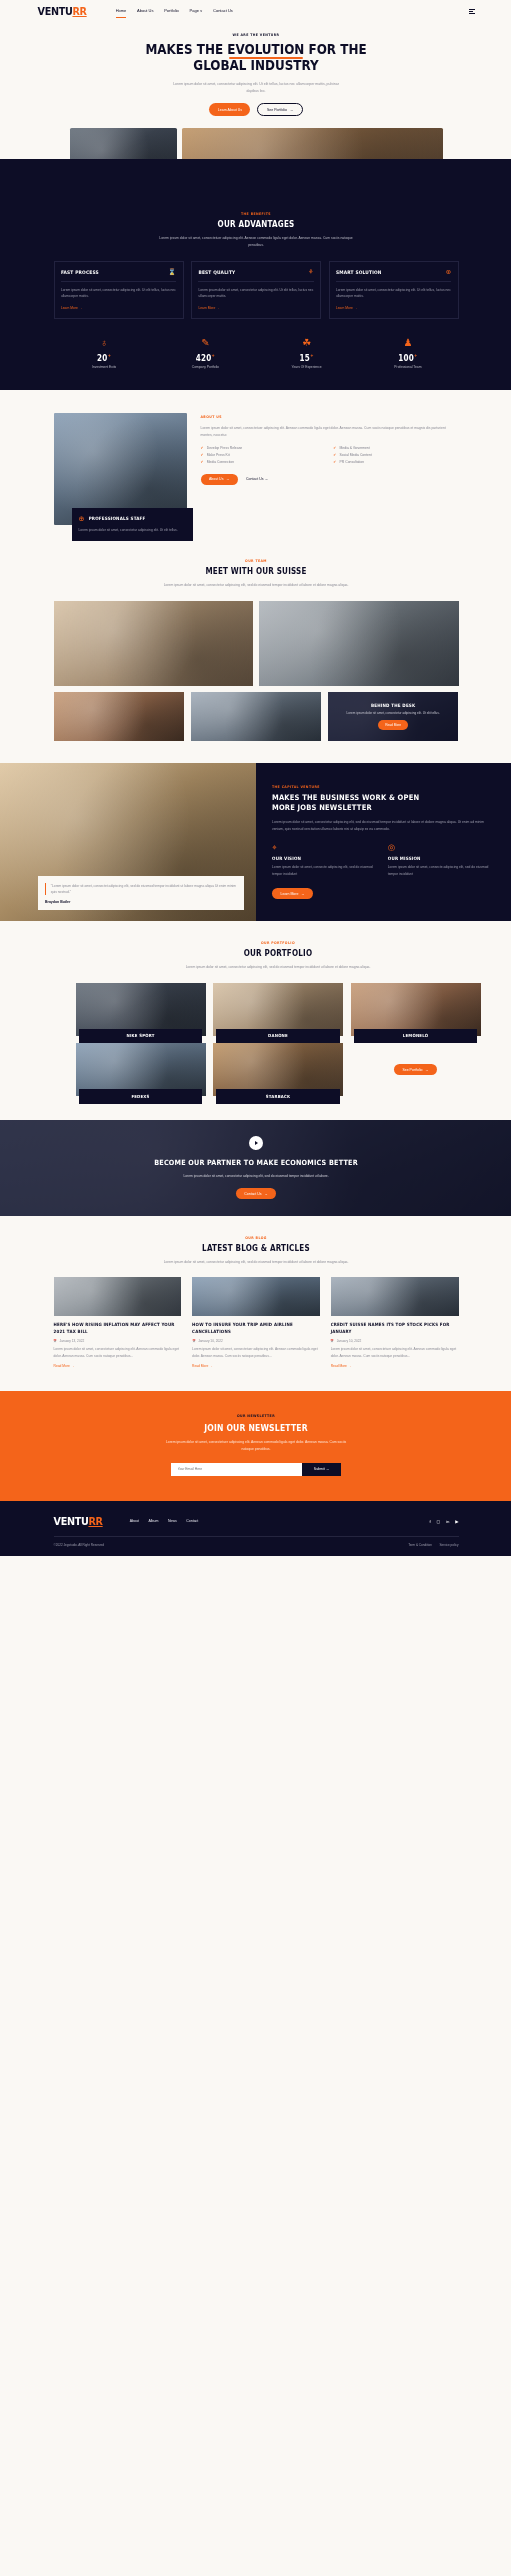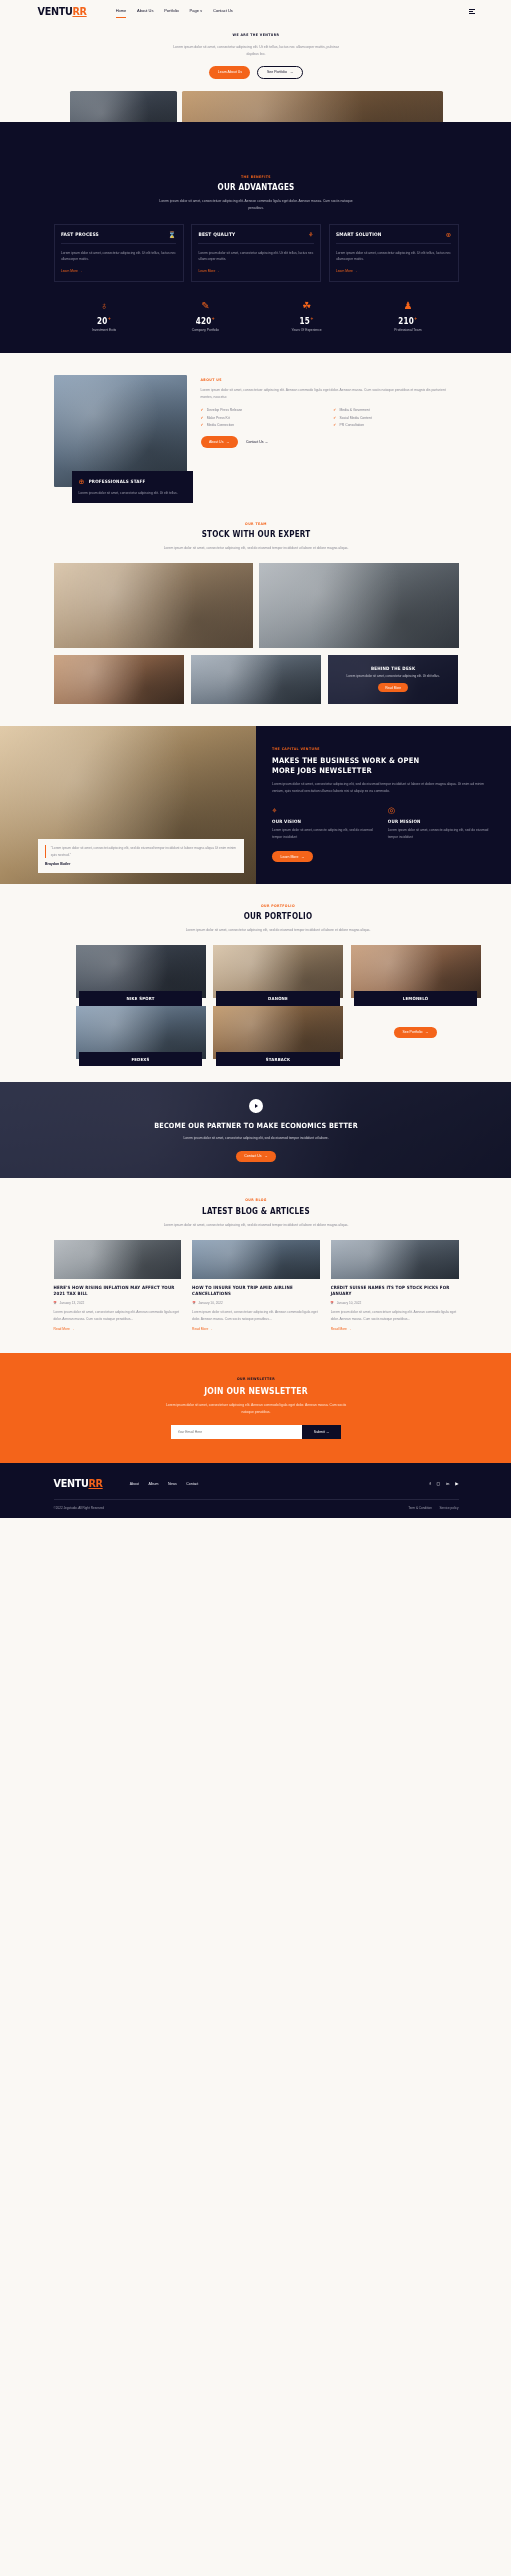--- a/index.html
+++ b/index.html
@@ -198,20 +198,24 @@
         <span></span>
         <span></span>
         <span></span>
       </div>
   </div>
 </header>
 
 <section class="hero">
   <div class="wrap">
     <div class="eyebrow cond">WE ARE THE VENTURR</div>
+    <h1 class="hero-title cond">
+      <span>MAKES THE </span><span class="uline">EVOLUTION</span><span> FOR THE</span><br>
+      <span>GLOBAL INDUSTRY</span>
+    </h1>
     <p class="hero-sub">Lorem ipsum dolor sit amet, consectetur adipiscing elit. Ut elit tellus, luctus nec ullamcorper mattis, pulvinar dapibus leo.</p>
     <div class="btn-row">
       <button class="btn btn-primary">
           <span>Learn About Us</span>
         </button>
       <button class="btn btn-ghost">
           <span>See Portfolio</span>
           <span>→</span>
         </button>
     </div>
@@ -269,21 +273,21 @@
         <div class="sv cond"><span>420</span><sup>+</sup></div>
         <div class="sl">Company Portfolio</div>
       </div>
       <div class="stat">
         <div class="si">☘</div>
         <div class="sv cond"><span>15</span><sup>+</sup></div>
         <div class="sl">Years Of Experience</div>
       </div>
       <div class="stat">
         <div class="si">♟</div>
-        <div class="sv cond"><span>210</span><sup>+</sup></div>
+        <div class="sv cond"><span>100</span><sup>+</sup></div>
         <div class="sl">Professional Team</div>
       </div>
     </div>
   </div>
 </section>
 
 <section class="about">
   <div class="wrap about-row">
     <div class="about-left">
       <div class="ph p-c"></div>
@@ -331,21 +335,21 @@
           </button>
         <a href="#" class="lnk"><span>Contact Us</span> <span>→</span></a>
       </div>
     </div>
   </div>
 </section>
 
 <section class="team">
   <div class="wrap">
     <div class="eyebrow orange cond">OUR TEAM</div>
-    <h2 class="sec-title cond">STOCK WITH OUR EXPERT</h2>
+    <h2 class="sec-title cond">MEET WITH OUR SUISSE</h2>
     <p class="sec-sub dim">Lorem ipsum dolor sit amet, consectetur adipiscing elit, sed do eiusmod tempor incididunt ut labore et dolore magna aliqua.</p>
     <div class="team-top">
       <div class="ph p-d"></div>
       <div class="ph p-e"></div>
     </div>
     <div class="team-bot">
       <div class="cellw">
           <div class="ph p-f"></div>
         </div>
       <div class="cellw">

